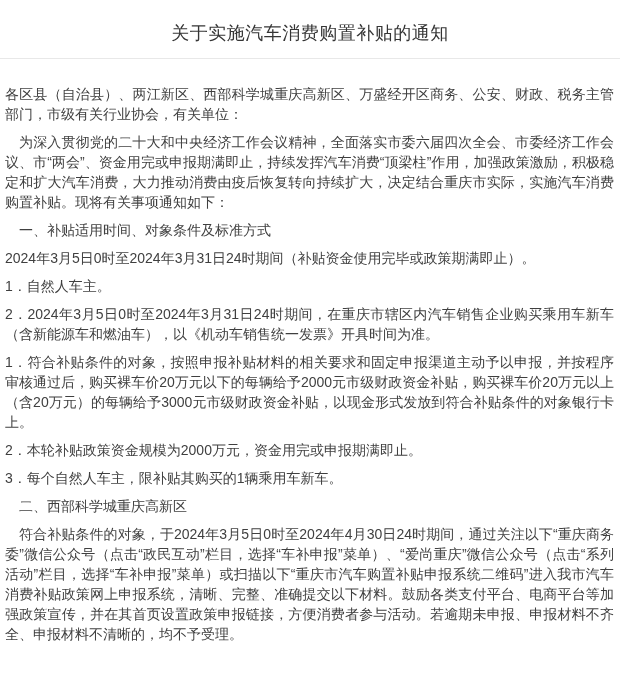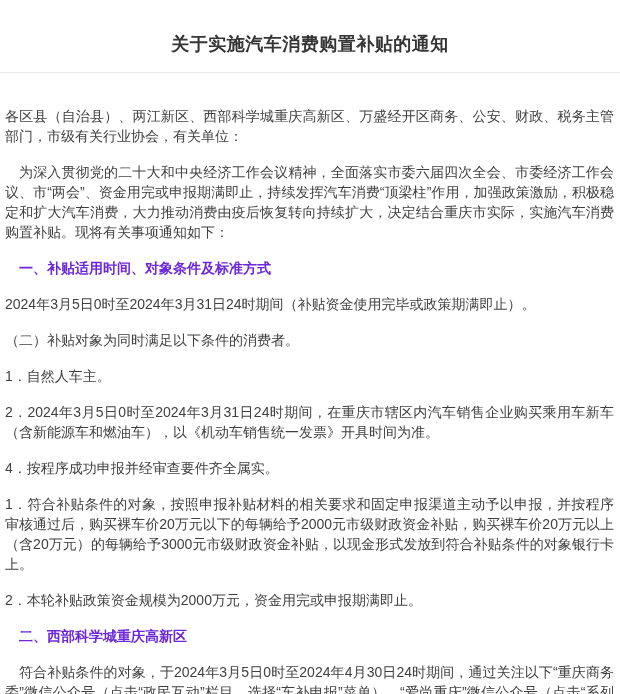--- a/index.html
+++ b/index.html
@@ -6,64 +6,63 @@
   html, body { margin: 0; padding: 0; background: #ffffff; }
   .page {
     width: 620px;
     height: 694px;
     background: #ffffff;
     overflow: hidden;
     font-family: "Liberation Sans", "DejaVu Sans", sans-serif;
     color: #3f3f3f;
   }
   .title {
-    margin: 15px;
+    margin: 4px;
     padding: 16px 10px 0 10px;
     font-size: 18px;
     line-height: 26px;
-    font-weight: bold;
+    font-weight: normal;
     text-align: center;
     color: #353535;
     letter-spacing: 0.5px;
   }
   .divider {
     margin-top: 12px;
     border: none;
     border-top: 1px solid #e8e8e8;
     height: 0;
   }
   .content {
     padding: 9px 6px 0 5px;
     font-size: 14px;
     line-height: 20px;
     text-align: justify;
   }
   .content p {
-    margin: 16px 0;
+    margin: 8px 0;
   }
   p.greeting { text-indent: 0; }
   p.indent   { text-indent: 1em; }
-  p.heading  { text-indent: 1em; font-weight: bold; color: #6d28d9; }
+  p.heading  { text-indent: 1em; font-weight: normal; color: #404040; }
   p.flat     { text-indent: 0; }
 </style>
 </head>
 <body>
 
 <div class="page">
   <h1 class="title">关于实施汽车消费购置补贴的通知</h1>
 
   <hr class="divider">
 
   <div class="content">
     <p class="greeting">各区县（自治县）、两江新区、西部科学城重庆高新区、万盛经开区商务、公安、财政、税务主管部门，市级有关行业协会，有关单位：</p>
     <p class="indent">为深入贯彻党的二十大和中央经济工作会议精神，全面落实市委六届四次全会、市委经济工作会议、市“两会”、资金用完或申报期满即止，持续发挥汽车消费“顶梁柱”作用，加强政策激励，积极稳定和扩大汽车消费，大力推动消费由疫后恢复转向持续扩大，决定结合重庆市实际，实施汽车消费购置补贴。现将有关事项通知如下：</p>
     <p class="heading">一、补贴适用时间、对象条件及标准方式</p>
     <p class="flat">2024年3月5日0时至2024年3月31日24时期间（补贴资金使用完毕或政策期满即止）。</p>
-    <p class="flat">（二）补贴对象为同时满足以下条件的消费者。</p>
     <p class="flat">1．自然人车主。</p>
     <p class="flat">2．2024年3月5日0时至2024年3月31日24时期间，在重庆市辖区内汽车销售企业购买乘用车新车（含新能源车和燃油车），以《机动车销售统一发票》开具时间为准。</p>
-    <p class="flat">4．按程序成功申报并经审查要件齐全属实。</p>
     <p class="flat">1．符合补贴条件的对象，按照申报补贴材料的相关要求和固定申报渠道主动予以申报，并按程序审核通过后，购买裸车价20万元以下的每辆给予2000元市级财政资金补贴，购买裸车价20万元以上（含20万元）的每辆给予3000元市级财政资金补贴，以现金形式发放到符合补贴条件的对象银行卡上。</p>
     <p class="flat">2．本轮补贴政策资金规模为2000万元，资金用完或申报期满即止。</p>
+    <p class="flat">3．每个自然人车主，限补贴其购买的1辆乘用车新车。</p>
     <p class="heading">二、西部科学城重庆高新区</p>
     <p class="indent">符合补贴条件的对象，于2024年3月5日0时至2024年4月30日24时期间，通过关注以下“重庆商务委”微信公众号（点击“政民互动”栏目，选择“车补申报”菜单）、“爱尚重庆”微信公众号（点击“系列活动”栏目，选择“车补申报”菜单）或扫描以下“重庆市汽车购置补贴申报系统二维码”进入我市汽车消费补贴政策网上申报系统，清晰、完整、准确提交以下材料。鼓励各类支付平台、电商平台等加强政策宣传，并在其首页设置政策申报链接，方便消费者参与活动。若逾期未申报、申报材料不齐全、申报材料不清晰的，均不予受理。</p>
   </div>
 </div>
 
 </body></html>

